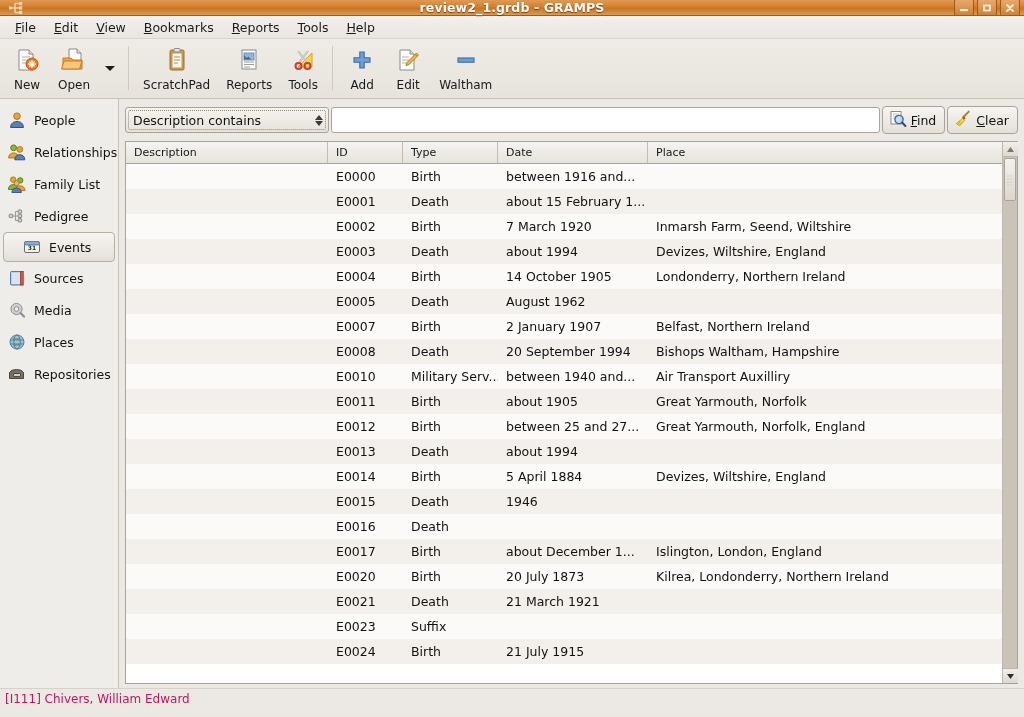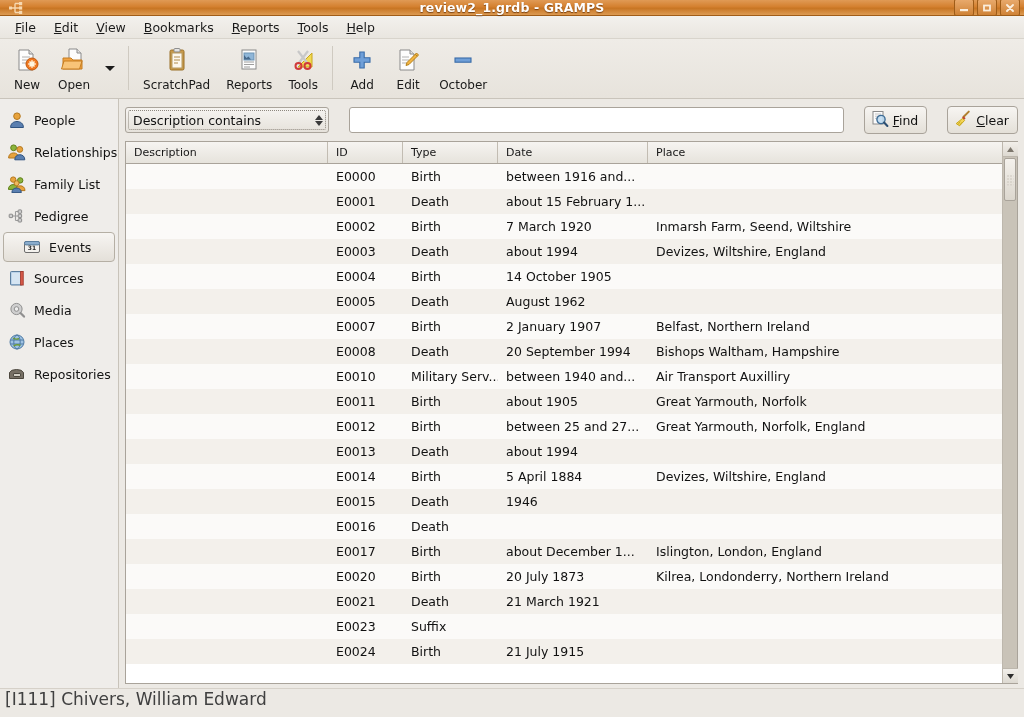--- a/index.html
+++ b/index.html
@@ -121,21 +121,21 @@
   
   .main {
     flex: 1 1 auto;
     display: flex; flex-direction: column;
     background: #ece9e4;
     padding: 6px 6px 4px 6px;
     min-width: 0;
   }
 
   
-  .filterbar { display: flex; align-items: center; gap: 20px; height: 30px; margin-bottom: 6px; }
+  .filterbar { display: flex; align-items: center; gap: 2px; height: 30px; margin-bottom: 6px; }
   .combo {
     width: 204px; height: 26px;
     background: linear-gradient(to bottom,#f6f4f1,#e6e2db);
     border: 1px solid #a9a39a;
     border-radius: 3px;
     display: flex; align-items: center;
     padding: 0 3px 0 7px;
     position: relative;
   }
   .combo::before{
@@ -234,21 +234,21 @@
     background-image: radial-gradient(#b0a99e 40%, transparent 41%);
     background-size: 3px 3px; }
 
   
   .statusbar {
     height: 21px;
     background: #ece9e4;
     border-top: 1px solid #d6d1c9;
     display:flex; align-items:center;
     padding-left: 5px;
-    font-size: 17px; color:#404040;
+    font-size: 12px; color:#be185d;
   }
 </style>
 </head>
 <body>
 
 <div class="titlebar">
   <span class="title-icon">
     <svg width="18" height="18" viewBox="0 0 18 18">
       <g stroke="#f7d8b0" stroke-width="1.4" fill="none">
         <path d="M3 9 H7 M7 4.5 V13.5 M7 4.5 H11 M7 9 H11 M7 13.5 H11"></path>
@@ -386,21 +386,21 @@
     </span>
     <span class="tb-label">Edit</span>
   </div>
 
   <div class="tb-item">
     <span class="tb-icon">
       <svg width="22" height="22" viewBox="0 0 22 22">
         <rect x="3" y="9" width="16" height="4.2" fill="#6f9fd8" stroke="#3a6ca8" stroke-width="1.1"></rect>
       </svg>
     </span>
-    <span class="tb-label">October</span>
+    <span class="tb-label">Waltham</span>
   </div>
 </div>
 
 <div class="body-split">
 
   <div class="sidebar">
 
     <div class="side-item">
       <span class="side-ico">
         <svg width="18" height="18" viewBox="0 0 18 18">
@@ -585,20 +585,21 @@
                 <div class="cell c-id">E0003</div>
                 <div class="cell c-type">Death</div>
                 <div class="cell c-date">about 1994</div>
                 <div class="cell c-place">Devizes, Wiltshire, England</div>
               </div>
               <div class="row odd">
                 <div class="cell c-desc"></div>
                 <div class="cell c-id">E0004</div>
                 <div class="cell c-type">Birth</div>
                 <div class="cell c-date">14 October 1905</div>
+                <div class="cell c-place">Londonderry, Northern Ireland</div>
               </div>
               <div class="row even">
                 <div class="cell c-desc"></div>
                 <div class="cell c-id">E0005</div>
                 <div class="cell c-type">Death</div>
                 <div class="cell c-date">August 1962</div>
                 <div class="cell c-place"></div>
               </div>
               <div class="row odd">
                 <div class="cell c-desc"></div>

